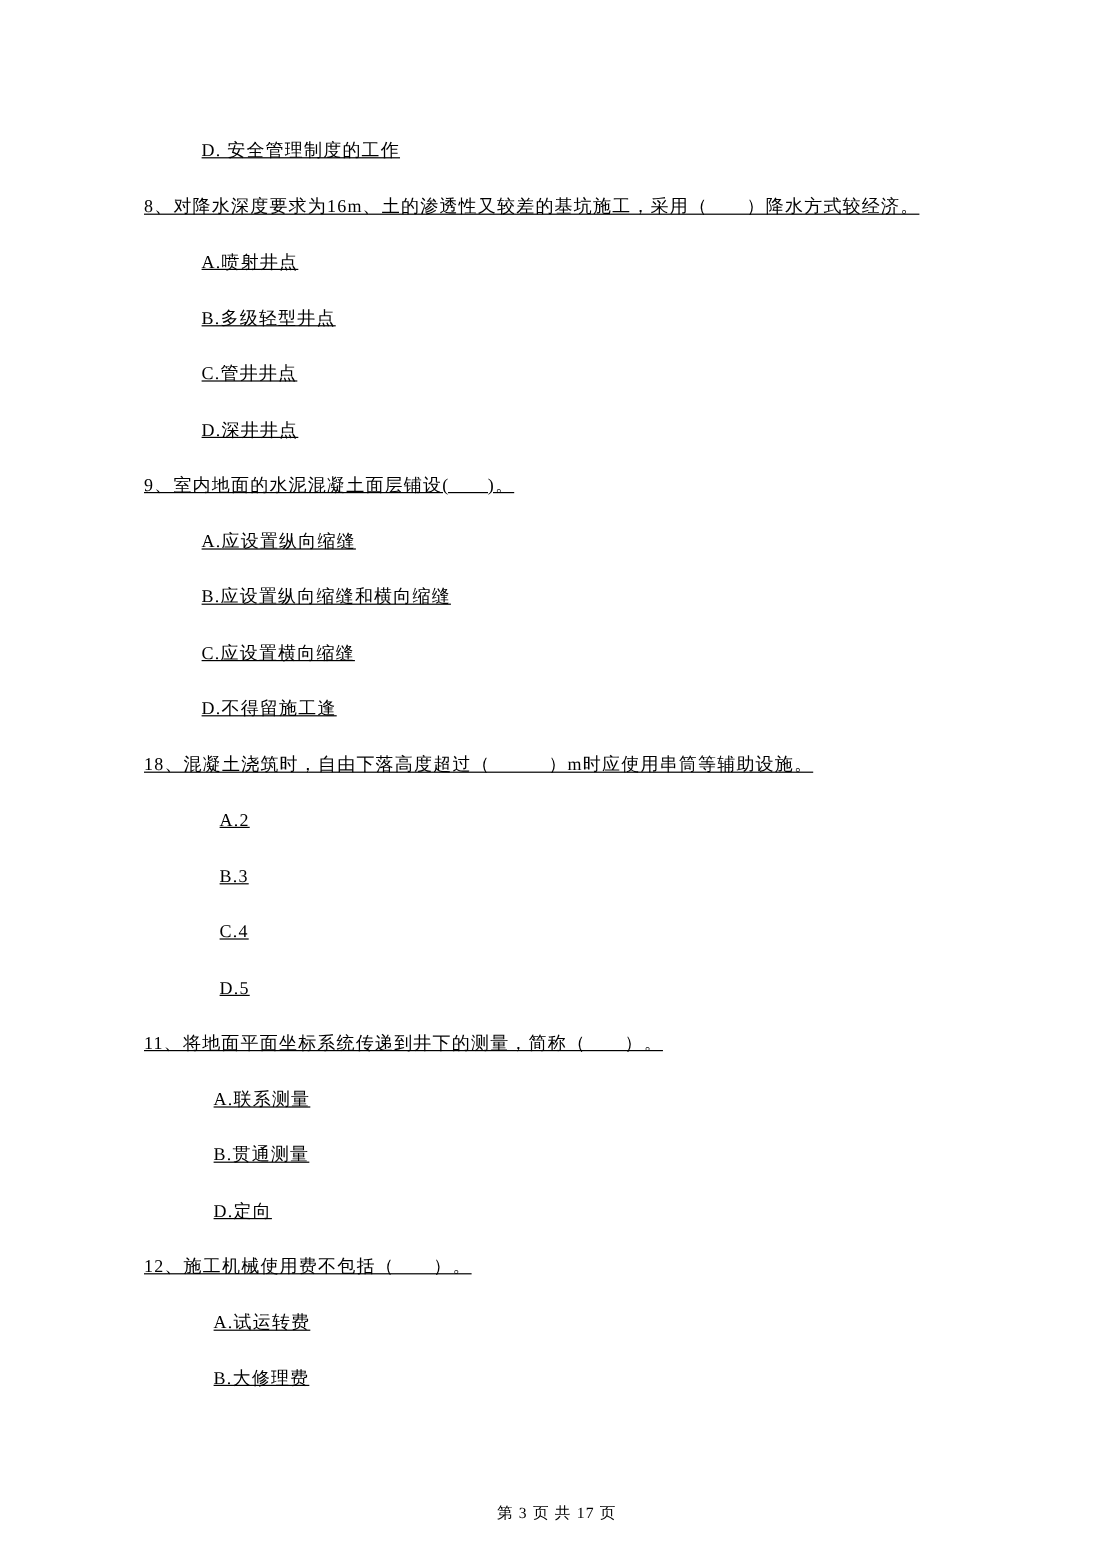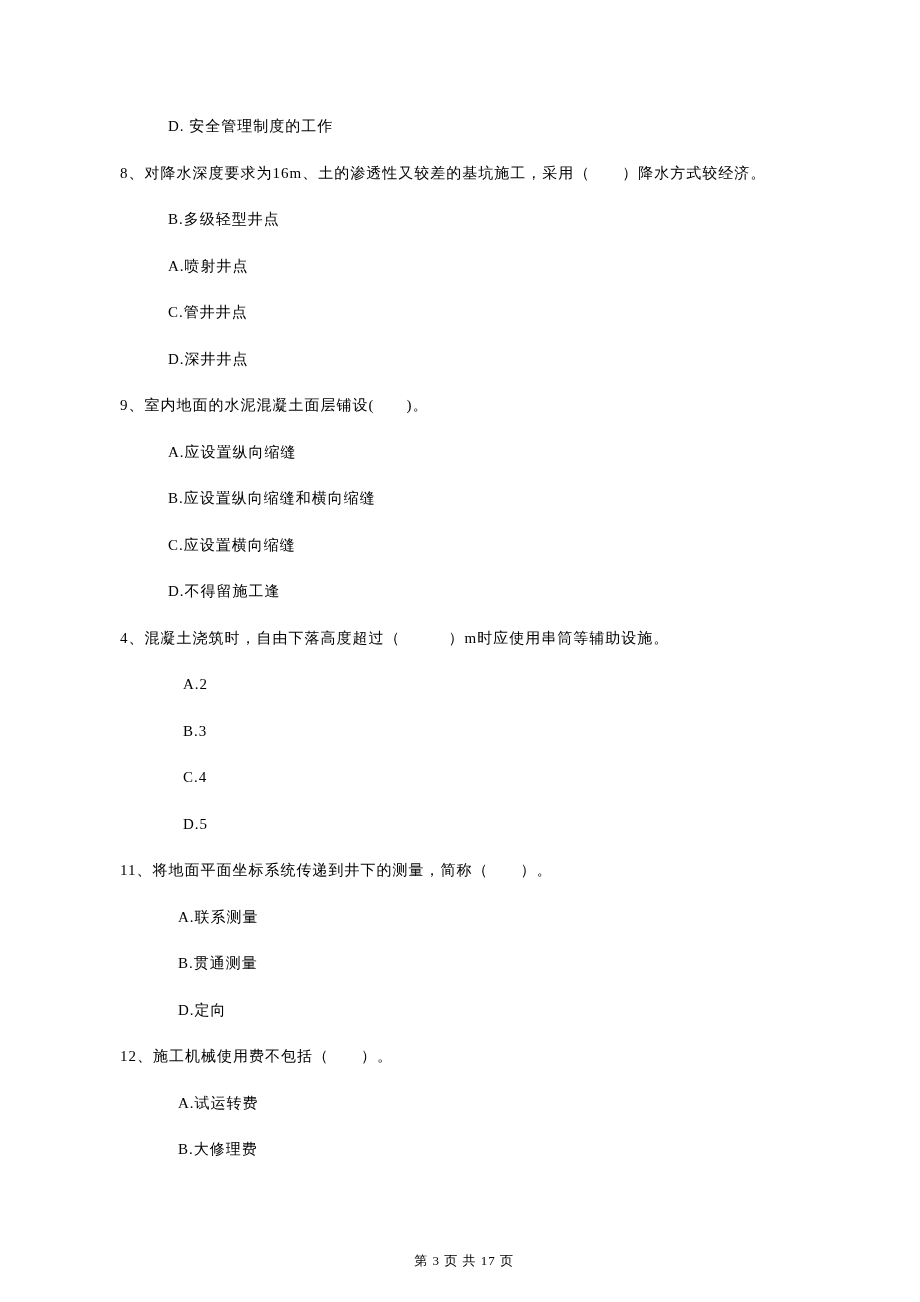--- a/index.html
+++ b/index.html
@@ -12,20 +12,21 @@
       background: #ffffff;
       width: 920px;
       min-height: 1302px;
       position: relative;
       color: #000000;
       font-size: 15px;
       line-height: 1.5;
     }
     .page {
       padding: 115px 92px 0 120px;
+      text-decoration: underline;
     }
     .option-line {
       margin-left: 48px;
       margin-bottom: 24px;
       letter-spacing: 1px;
     }
     .question-line {
       margin-bottom: 24px;
       letter-spacing: 1px;
     }
@@ -49,32 +50,32 @@
     }
   </style>
 </head>
 <body>
 
 <div class="page">
 
   <div class="option-line">D. 安全管理制度的工作</div>
 
   <div class="question-line">8、对降水深度要求为16m、土的渗透性又较差的基坑施工，采用（　　）降水方式较经济。</div>
+  <div class="option-line">A.喷射井点</div>
   <div class="option-line">B.多级轻型井点</div>
-  <div class="option-line">A.喷射井点</div>
   <div class="option-line">C.管井井点</div>
   <div class="option-line">D.深井井点</div>
 
   <div class="question-line">9、室内地面的水泥混凝土面层铺设(　　)。</div>
   <div class="option-line">A.应设置纵向缩缝</div>
   <div class="option-line">B.应设置纵向缩缝和横向缩缝</div>
   <div class="option-line">C.应设置横向缩缝</div>
   <div class="option-line">D.不得留施工逢</div>
 
-  <div class="question-line">4、混凝土浇筑时，自由下落高度超过（　　　）m时应使用串筒等辅助设施。</div>
+  <div class="question-line">18、混凝土浇筑时，自由下落高度超过（　　　）m时应使用串筒等辅助设施。</div>
   <div class="q10-options">
     <div class="option-line">A.2</div>
     <div class="option-line">B.3</div>
     <div class="option-line">C.4</div>
     <div class="option-line">D.5</div>
   </div>
 
   <div class="question-line">11、将地面平面坐标系统传递到井下的测量，简称（　　）。</div>
   <div class="q11-options">
     <div class="option-line">A.联系测量</div>

